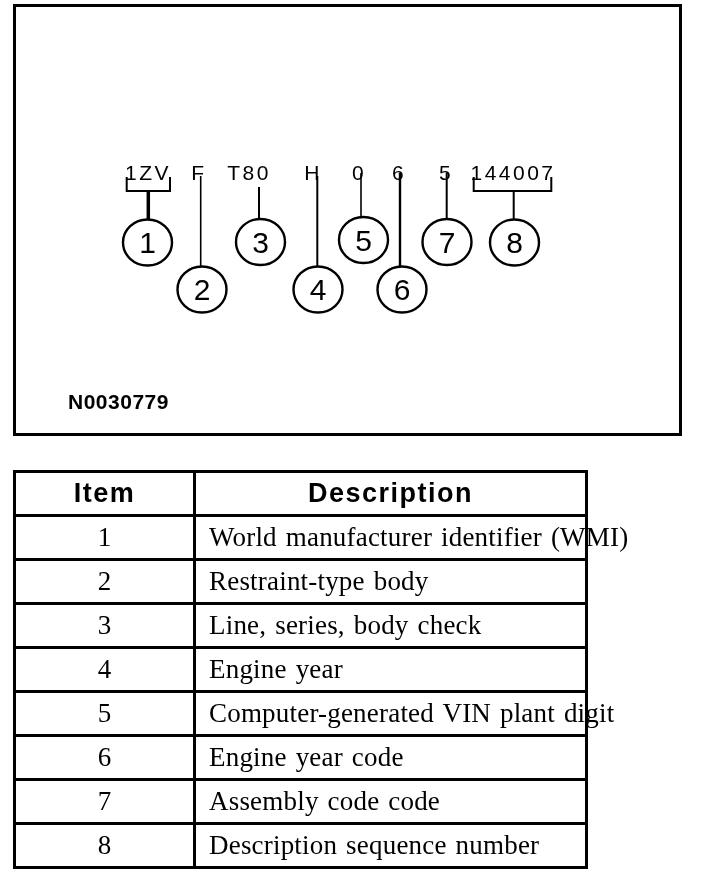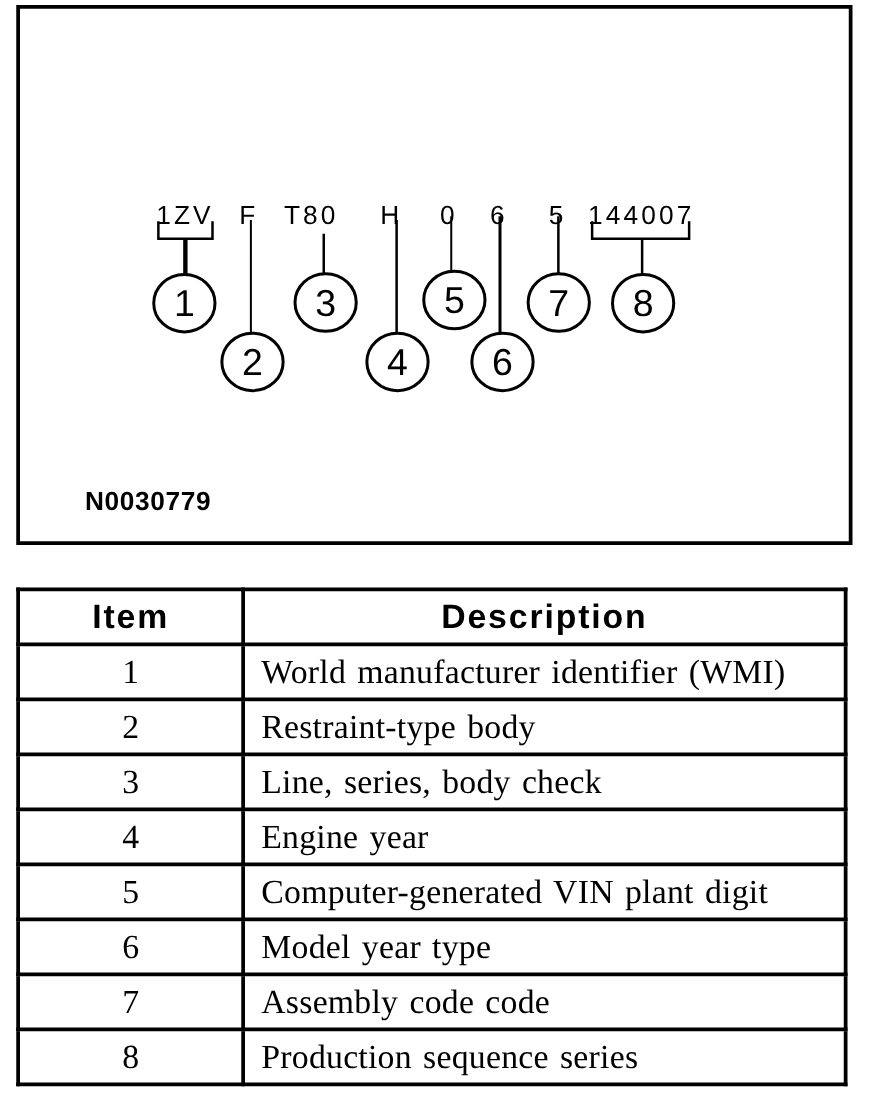--- a/index.html
+++ b/index.html
@@ -27,21 +27,21 @@
   }
   .callout-svg{position:absolute;left:0;top:0;}
   .callout-svg line,.callout-svg path{stroke:#000;fill:none;}
   .callout-svg ellipse{stroke:#000;stroke-width:2.4;fill:#fff;}
   .callout-svg text{
     font-family:"Liberation Sans",sans-serif;font-size:30px;
     text-anchor:middle;fill:#000;
   }
   
   .vin-table{
-    position:absolute;left:13px;top:470px;width:665px;
+    position:absolute;left:13px;top:470px;width:575px;
     border-collapse:collapse;table-layout:fixed;background:#fff;
   }
   .vin-table th,.vin-table td{
     border:3px solid #000;height:41px;padding:0;vertical-align:middle;
   }
   .vin-table th{
     font-family:"Liberation Sans",sans-serif;font-size:27px;font-weight:700;
     letter-spacing:1.5px;text-align:center;
   }
   .cell-item{
@@ -131,24 +131,24 @@
     <tr>
       <td class="cell-item">4</td>
       <td class="cell-desc">Engine year</td>
     </tr>
     <tr>
       <td class="cell-item">5</td>
       <td class="cell-desc">Computer-generated VIN plant digit</td>
     </tr>
     <tr>
       <td class="cell-item">6</td>
-      <td class="cell-desc">Model year type</td>
+      <td class="cell-desc">Engine year code</td>
     </tr>
     <tr>
       <td class="cell-item">7</td>
       <td class="cell-desc">Assembly code code</td>
     </tr>
     <tr>
       <td class="cell-item">8</td>
-      <td class="cell-desc">Production sequence series</td>
+      <td class="cell-desc">Description sequence number</td>
     </tr>
   </tbody>
 </table>
 
 </body></html>

